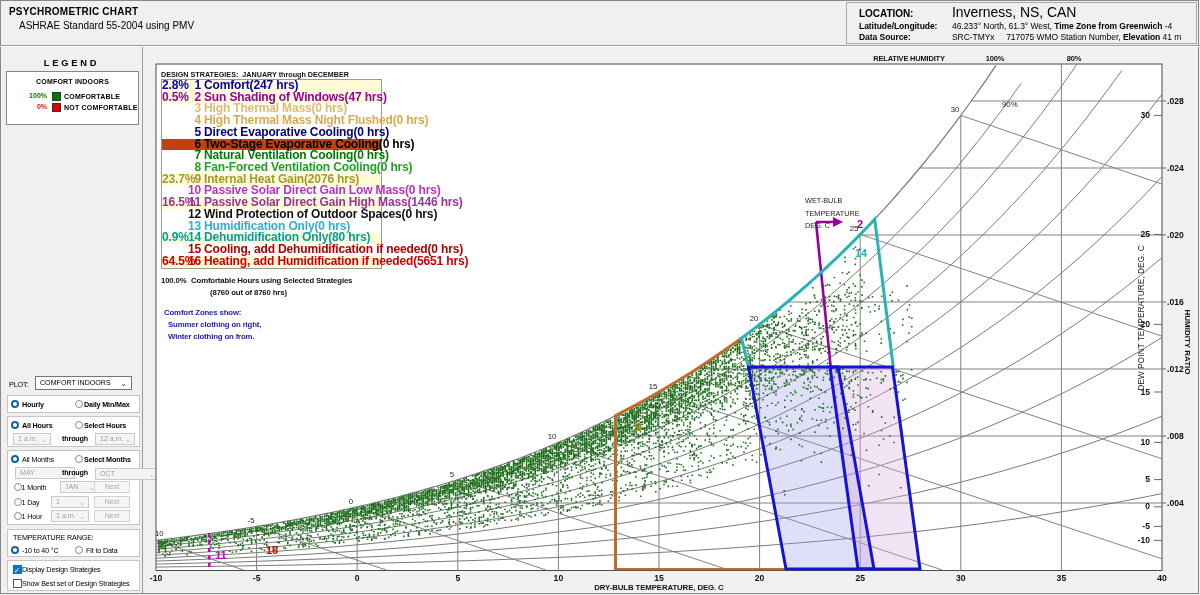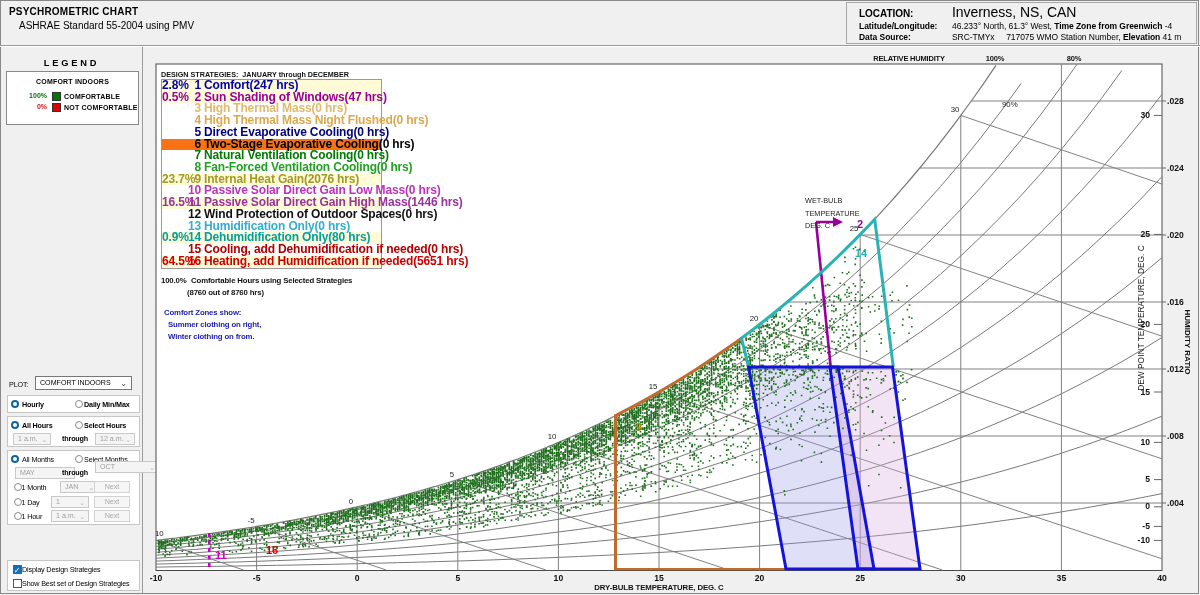--- a/index.html
+++ b/index.html
@@ -77,36 +77,43 @@
     <span class="rad" style="left:67px;top:4px"></span>
       <span class="abs sbtxt" style="left:76px;top:4px;font-weight:bold">Select Hours</span>
     <div class="cmb" style="left:5px;top:15.5px;width:38px;height:12px">1 a.m.<span class="ch">⌄</span></div>
     <span class="abs sbtxt" style="left:54px;top:17px;font-weight:bold">through</span>
     <div class="cmb" style="left:87px;top:15.5px;width:40px;height:12px">12 a.m.<span class="ch">⌄</span></div>
   </div>
   <div class="sect" style="top:403px;height:75px">
     <span class="rad on" style="left:3px;top:4px"></span>
       <span class="abs sbtxt" style="left:14px;top:4px;font-weight:normal">All Months</span>
     <span class="rad" style="left:67px;top:4px"></span>
-      <span class="abs sbtxt" style="left:76px;top:4px;font-weight:normal">Select Months</span>
+      <span class="abs sbtxt" style="left:76px;top:4px;font-weight:bold">Select Months</span>
     <div class="cmb" style="left:7px;top:15.5px;width:60px;height:12px">MAY<span class="ch">⌄</span></div>
     <span class="abs sbtxt" style="left:54px;top:17px;font-weight:bold">through</span>
-    <div class="cmb" style="left:87px;top:10px;width:64px;height:12px">OCT<span class="ch">⌄</span></div>
+    <div class="cmb" style="left:87px;top:17px;width:64px;height:12px">OCT<span class="ch">⌄</span></div>
     <span class="rad" style="left:6px;top:32px"></span>
       <span class="abs sbtxt" style="left:13.5px;top:32px">1 Month</span>
     <div class="cmb" style="left:52px;top:29.5px;width:38px;height:12px">JAN<span class="ch">⌄</span></div>
     <div class="btn" style="left:86px;top:29.5px;width:36px;height:12px">Next</div>
     <span class="rad" style="left:6px;top:47px"></span>
       <span class="abs sbtxt" style="left:13.5px;top:47px">1 Day</span>
     <div class="cmb" style="left:43px;top:44.5px;width:38px;height:12px">1<span class="ch">⌄</span></div>
     <div class="btn" style="left:86px;top:44.5px;width:36px;height:12px">Next</div>
     <span class="rad" style="left:6px;top:61px"></span>
       <span class="abs sbtxt" style="left:13.5px;top:61px">1 Hour</span>
     <div class="cmb" style="left:43px;top:58.5px;width:38px;height:12px">1 a.m.<span class="ch">⌄</span></div>
     <div class="btn" style="left:86px;top:58.5px;width:36px;height:12px">Next</div>
+  </div>
+  <div class="sect" style="top:482px;height:28px">
+    <span class="abs sbtxt" style="left:5px;top:3px">TEMPERATURE RANGE:</span>
+    <span class="rad on" style="left:3px;top:16px"></span>
+      <span class="abs sbtxt" style="left:14px;top:16px">-10 to 40 °C</span>
+    <span class="rad" style="left:67px;top:16px"></span>
+      <span class="abs sbtxt" style="left:78px;top:16px">Fit to Data</span>
   </div>
   <div class="sect" style="top:513px;height:31px">
     <span class="chk on" style="left:4.5px;top:3.5px">✓</span>
       <span class="abs sbtxt" style="left:14px;top:4px">Display Design Strategies</span>
     <span class="chk" style="left:4.5px;top:17.5px"></span>
       <span class="abs sbtxt" style="left:14px;top:18px">Show Best set of Design Strategies</span>
   </div>
 </div>
 
 <svg class="abs" style="left:0;top:0" width="1200" height="595" viewBox="0 0 1200 595">
@@ -247,30 +254,30 @@
 </svg>
 
 <div class="abs" id="strats">
   <div id="strathdr">DESIGN STRATEGIES:&nbsp; JANUARY through DECEMBER</div>
   <div id="stratbox">
       <div class="srow" style="background:#FFFBD7;color:#0000A8"><span class="spct">2.8%</span><span class="snum">1</span><span class="stxt">Comfort(247 hrs)</span></div>
 <div class="srow" style="background:#FFFBD7;color:#990099"><span class="spct">0.5%</span><span class="snum">2</span><span class="stxt">Sun Shading of Windows(47 hrs)</span></div>
 <div class="srow" style="background:#FFFFFF;color:#DEBB6E"><span class="spct"></span><span class="snum">3</span><span class="stxt">High Thermal Mass(0 hrs)</span></div>
 <div class="srow" style="background:#FFFFFF;color:#DBA94E"><span class="spct"></span><span class="snum">4</span><span class="stxt">High Thermal Mass Night Flushed(0 hrs)</span></div>
 <div class="srow" style="background:#FFFFFF;color:#00007D"><span class="spct"></span><span class="snum">5</span><span class="stxt">Direct Evaporative Cooling(0 hrs)</span></div>
-<div class="srow" style="background:#f97316;color:#000000"><span class="spct"></span><span class="snum">6</span><span class="stxt">Two-Stage Evaporative Cooling(0 hrs)</span></div>
+<div class="srow" style="background:#c2410c;color:#000000"><span class="spct"></span><span class="snum">6</span><span class="stxt">Two-Stage Evaporative Cooling(0 hrs)</span></div>
 <div class="srow" style="background:#FFFFFF;color:#007A00"><span class="spct"></span><span class="snum">7</span><span class="stxt">Natural Ventilation Cooling(0 hrs)</span></div>
 <div class="srow" style="background:#FFFFFF;color:#22A122"><span class="spct"></span><span class="snum">8</span><span class="stxt">Fan-Forced Ventilation Cooling(0 hrs)</span></div>
 <div class="srow" style="background:#FFFBD7;color:#A29A27"><span class="spct">23.7%</span><span class="snum">9</span><span class="stxt">Internal Heat Gain(2076 hrs)</span></div>
 <div class="srow" style="background:#FFFFFF;color:#BB33BB"><span class="spct"></span><span class="snum">10</span><span class="stxt">Passive Solar Direct Gain Low Mass(0 hrs)</span></div>
 <div class="srow" style="background:#FFFBD7;color:#993399"><span class="spct">16.5%</span><span class="snum">11</span><span class="stxt">Passive Solar Direct Gain High Mass(1446 hrs)</span></div>
 <div class="srow" style="background:#FFFFFF;color:#111111"><span class="spct"></span><span class="snum">12</span><span class="stxt">Wind Protection of Outdoor Spaces(0 hrs)</span></div>
 <div class="srow" style="background:#FFFFFF;color:#35AECE"><span class="spct"></span><span class="snum">13</span><span class="stxt">Humidification Only(0 hrs)</span></div>
 <div class="srow" style="background:#FFFBD7;color:#00A0A0"><span class="spct">0.9%</span><span class="snum">14</span><span class="stxt">Dehumidification Only(80 hrs)</span></div>
 <div class="srow" style="background:#FFFFFF;color:#B00000"><span class="spct"></span><span class="snum">15</span><span class="stxt">Cooling, add Dehumidification if needed(0 hrs)</span></div>
 <div class="srow" style="background:#FFFBD7;color:#CC0000"><span class="spct">64.5%</span><span class="snum">16</span><span class="stxt">Heating, add Humidification if needed(5651 hrs)</span></div>
     </div>
   <div style="margin-top:7px" class="blk"><span style="display:inline-block;width:24px;text-align:right">100.0%</span>&nbsp;&nbsp;&nbsp;Comfortable Hours using Selected Strategies</div>
-  <div class="blk" style="margin-left:26px;margin-top:3px">(8760 out of 8760 hrs)</div>
+  <div class="blk" style="margin-left:49px;margin-top:3px">(8760 out of 8760 hrs)</div>
   <div class="blu" style="margin-top:11px;margin-left:3px">Comfort Zones show:</div>
   <div class="blu" style="margin-left:7px;margin-top:3px">Summer clothing on right,</div>
   <div class="blu" style="margin-left:7px;margin-top:3px">Winter clothing on from.</div>
 </div>
 
 </body></html>

